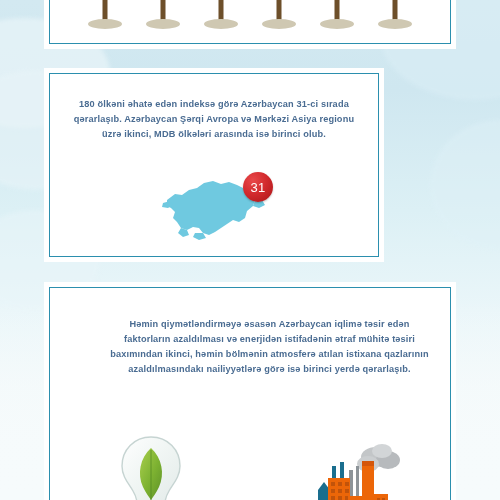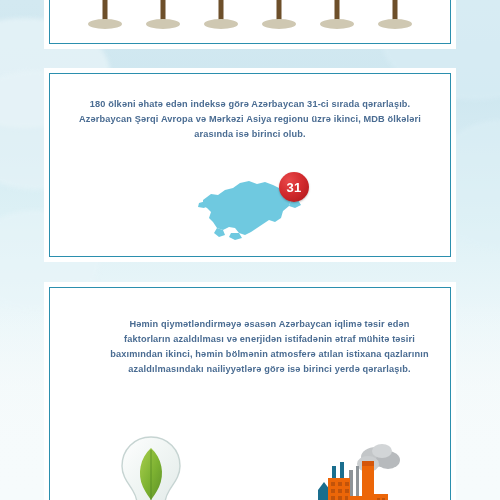--- a/index.html
+++ b/index.html
@@ -59,21 +59,21 @@
   .card-inner {
     width: 100%;
     height: 100%;
     box-sizing: border-box;
     border: 1.5px solid #2b8fae;
     background: #ffffff;
     position: relative;
     overflow: hidden;
   }
   #card-trees { left: 44px; top: -72px;  width: 412px; height: 121px; }
-  #card-index { left: 44px; top: 68px;   width: 412px; height: 194px; }
+  #card-index { left: 44px; top: 68px;   width: 340px; height: 194px; }
   #card-detail{ left: 44px; top: 282px;  width: 412px; height: 250px; }
 
   
   .body-text {
     color: #4a6c92;
     font-size: 9.2px;
     font-weight: bold;
     line-height: 15px;
     text-align: center;
     letter-spacing: .15px;
@@ -125,21 +125,21 @@
   #map-svg { display: block; width: 110px; height: 75px; }
   #rank-badge {
     position: absolute;
     right: -4px; top: 2px;
     width: 30px; height: 30px;
     border-radius: 50%;
     background: radial-gradient(circle at 33% 28%, #e8484a 0%, #d32b2e 45%, #a91417 100%);
     box-shadow: 0 1px 2px rgba(0,0,0,.25);
     color: #ffffff;
     font-size: 13px;
-    font-weight: bold;
+    font-weight: normal;
     display: flex;
     align-items: center;
     justify-content: center;
     letter-spacing: .3px;
     margin-left: 12px;
   }
 
   
   .icon-circle {
     position: absolute;

